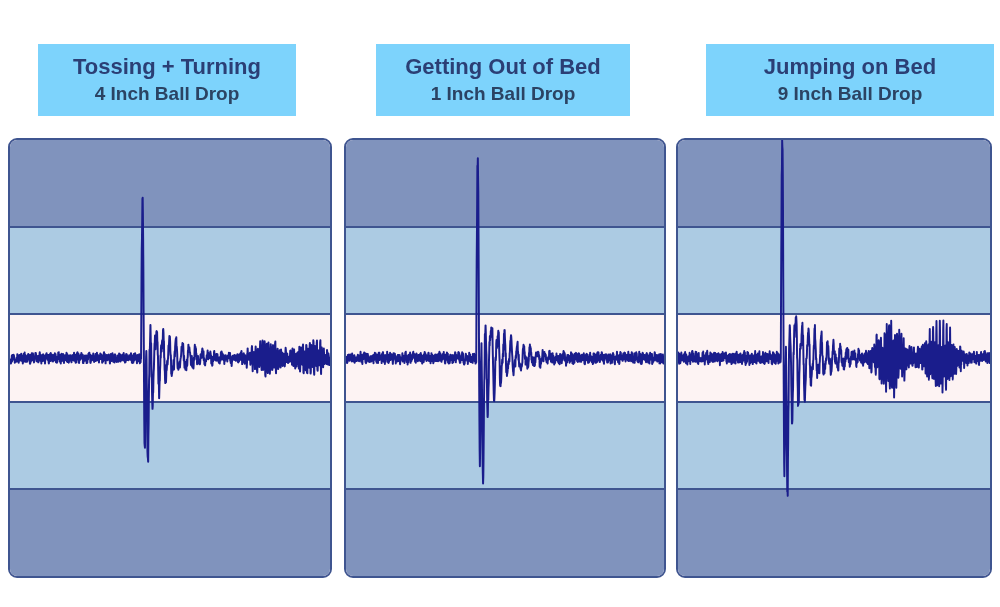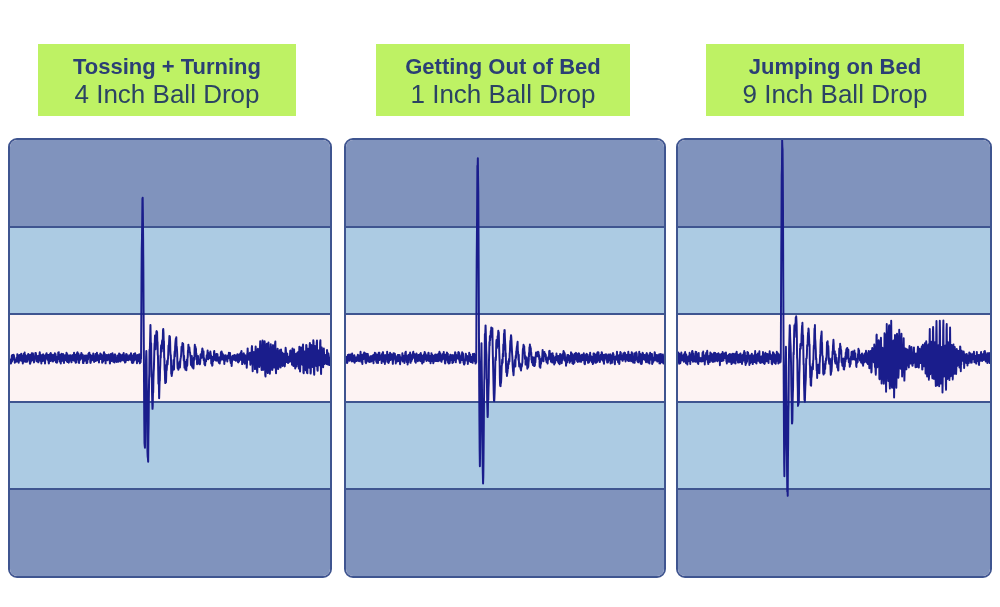--- a/index.html
+++ b/index.html
@@ -11,33 +11,33 @@
   }
   #root{position:relative;width:1000px;height:607px;}
 
   .panel-col{position:absolute;top:0;width:330px;height:607px;}
   .col-0{left:2px;}
   .col-1{left:344px;padding-left:48px;}
   .col-2{left:674px;}
 
   .header-badge{
     position:absolute;top:44px;left:36px;width:258px;height:72px;
-    background:#bef264;
+    background:#7dd3fc;
     display:flex;flex-direction:column;align-items:center;justify-content:center;
     box-sizing:border-box;
   }
   .col-1 .header-badge{left:32px;width:254px;}
-  .col-2 .header-badge{left:32px;width:258px;}
+  .col-2 .header-badge{left:32px;width:288px;}
 
   .badge-title{
     font-size:22px;font-weight:bold;color:#2b3f75;
     letter-spacing:0px;line-height:26px;white-space:nowrap;
   }
   .badge-sub{
-    font-size:26px;font-weight:normal;color:#2b4363;
+    font-size:19px;font-weight:bold;color:#2b4363;
     line-height:24px;white-space:nowrap;margin-top:2px;
   }
 
   .trace-panel{
     position:absolute;top:138px;left:6px;width:324px;height:440px;
     border:2px solid #3f5590;
     border-radius:9px;
     overflow:hidden;
     box-sizing:border-box;
     background:#fdf3f3;

